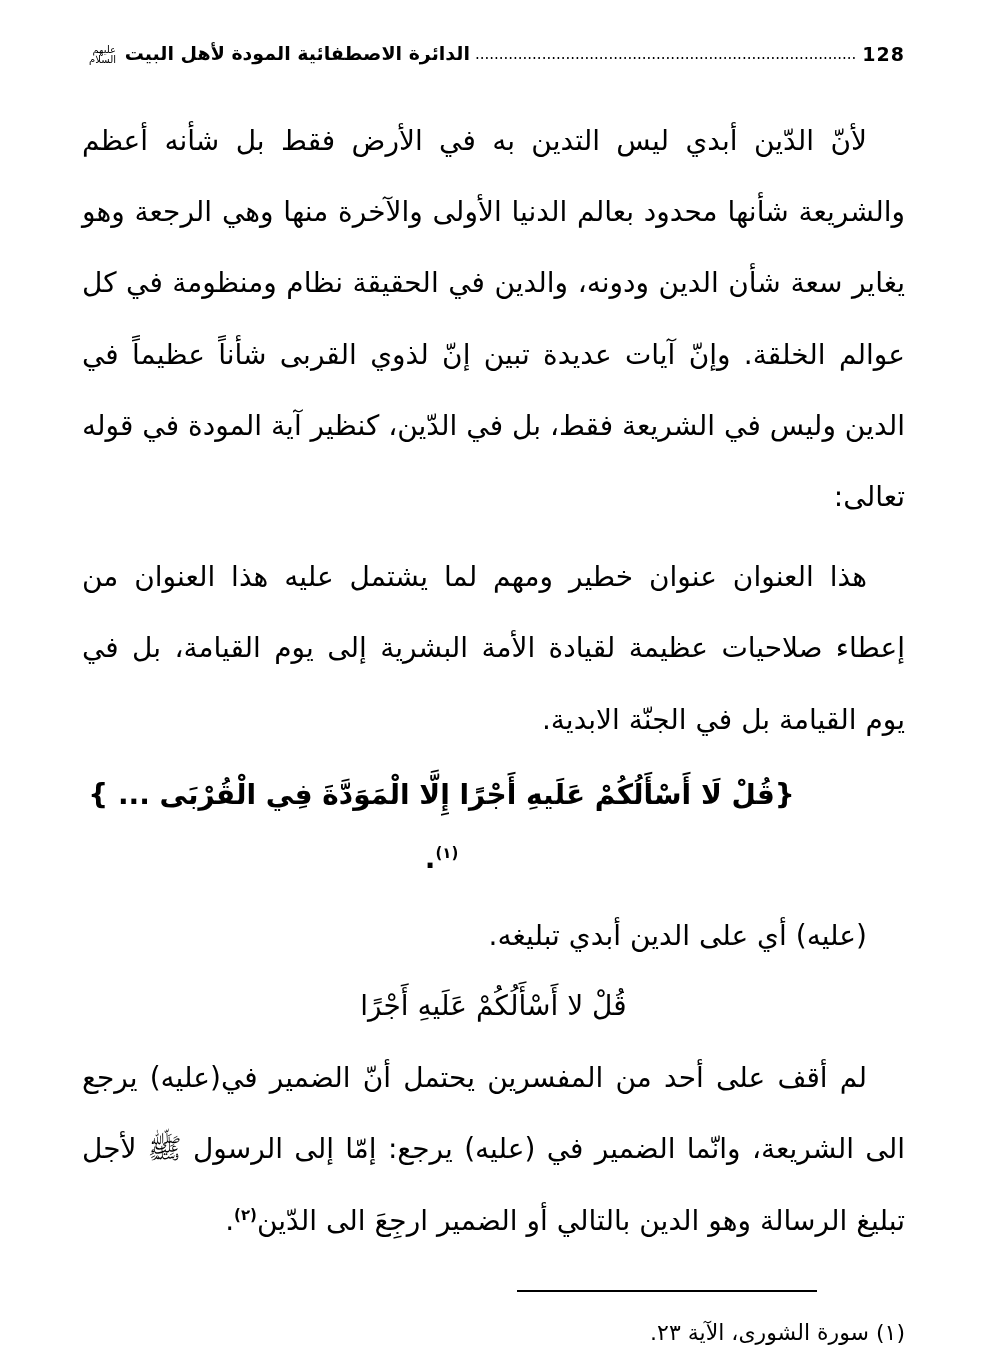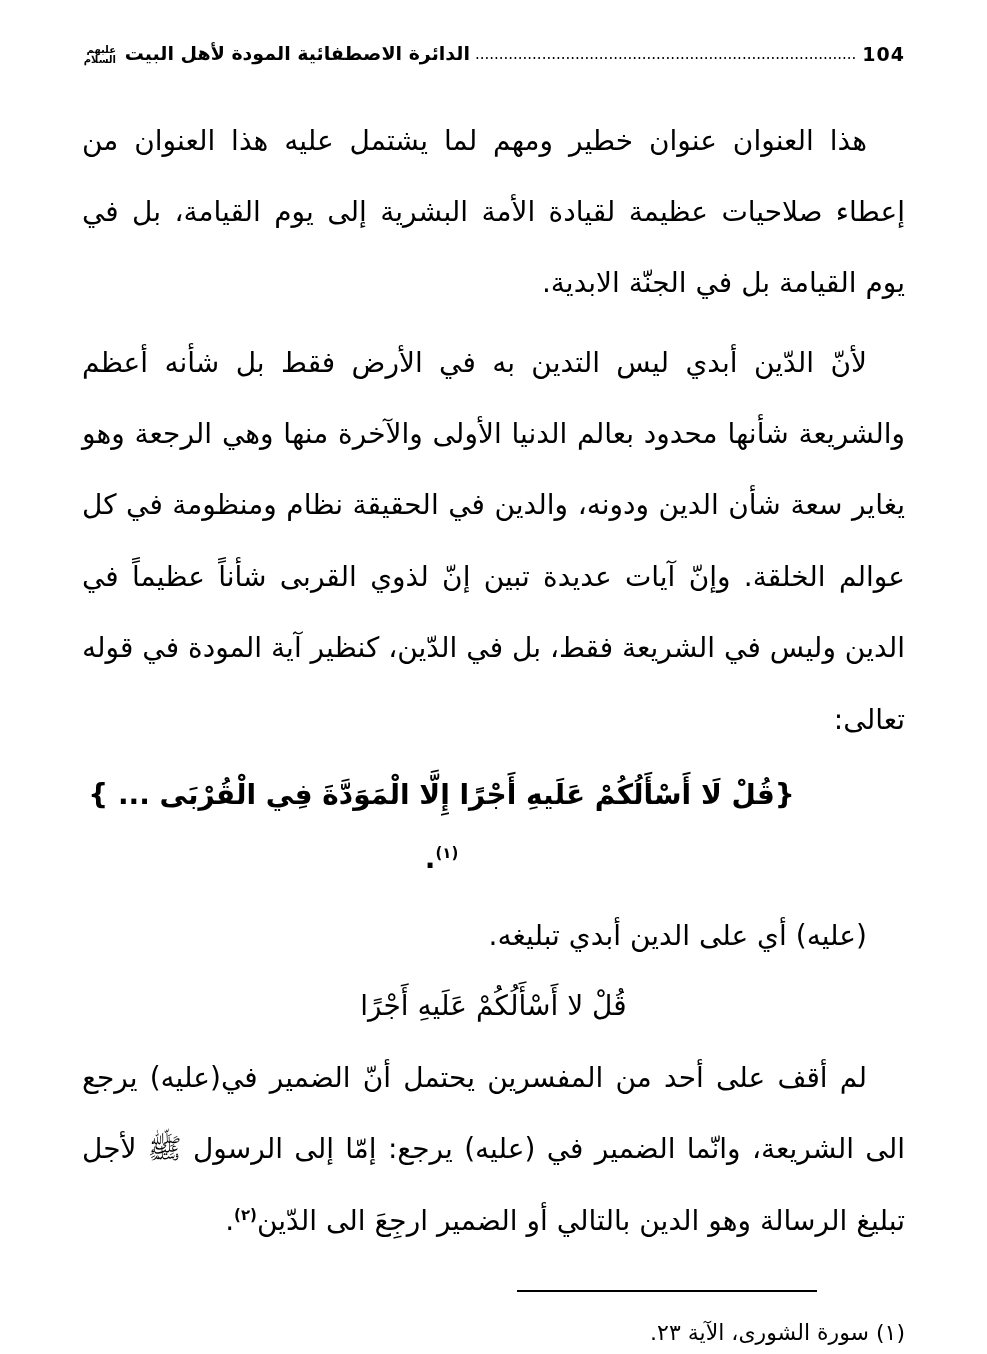--- a/index.html
+++ b/index.html
@@ -37,21 +37,21 @@
     overflow: hidden;
     font-weight: normal;
     font-size: 15px;
     margin: 0 6px;
     position: relative;
     top: -2px;
   }
   .chapter { flex: 0 0 auto; }
   .honorific {
     font-size: 10px;
-    font-weight: bold;
+    font-weight: normal;
     margin-right: 2px;
     display: inline-block;
     max-width: 34px;
     white-space: normal;
     line-height: 1;
     vertical-align: middle;
   }
 
   
   .body-text {
@@ -105,33 +105,33 @@
     line-height: 1.9;
     text-align: right;
   }
 </style>
 </head>
 <body>
 
 <div class="page">
 
   <header class="running-head">
-    <span class="page-num">104</span>
+    <span class="page-num">128</span>
     <span class="leader">........................................................................................................................................................</span>
     <span class="chapter">
       <span>الدائرة الاصطفائية المودة لأهل البيت</span>
       <span class="honorific">عليهم السلام</span>
     </span>
   </header>
 
   <main class="body-text">
 
+    <p class="para indent">لأنّ الدّين أبدي ليس التدين به في الأرض فقط بل شأنه أعظم والشريعة شأنها محدود بعالم الدنيا الأولى والآخرة منها وهي الرجعة وهو يغاير سعة شأن الدين ودونه، والدين في الحقيقة نظام ومنظومة في كل عوالم الخلقة. وإنّ آيات عديدة تبين إنّ لذوي القربى شأناً عظيماً في الدين وليس في الشريعة فقط، بل في الدّين، كنظير آية المودة في قوله تعالى:</p>
+
     <p class="para indent">هذا العنوان عنوان خطير ومهم لما يشتمل عليه هذا العنوان من إعطاء صلاحيات عظيمة لقيادة الأمة البشرية إلى يوم القيامة، بل في يوم القيامة بل في الجنّة الابدية.</p>
-
-    <p class="para indent">لأنّ الدّين أبدي ليس التدين به في الأرض فقط بل شأنه أعظم والشريعة شأنها محدود بعالم الدنيا الأولى والآخرة منها وهي الرجعة وهو يغاير سعة شأن الدين ودونه، والدين في الحقيقة نظام ومنظومة في كل عوالم الخلقة. وإنّ آيات عديدة تبين إنّ لذوي القربى شأناً عظيماً في الدين وليس في الشريعة فقط، بل في الدّين، كنظير آية المودة في قوله تعالى:</p>
 
     <p class="verse"><span>{قُلْ لَا أَسْأَلُكُمْ عَلَيهِ أَجْرًا إِلَّا الْمَوَدَّةَ فِي الْقُرْبَى ... }</span><sup class="fn-marker">(١)</sup><span>.</span></p>
 
     <p class="para gloss">(عليه) أي على الدين أبدي تبليغه.</p>
 
     <h2 class="subheading">قُلْ لا أَسْأَلُكُمْ عَلَيهِ أَجْرًا</h2>
 
     <p class="para indent"><span>لم أقف على أحد من المفسرين يحتمل أنّ الضمير في(عليه) يرجع الى الشريعة، وانّما الضمير في (عليه) يرجع: إمّا إلى الرسول ﷺ لأجل تبليغ الرسالة وهو الدين بالتالي أو الضمير ارجِعَ الى الدّين</span><sup class="fn-marker">(٢)</sup><span>.</span></p>
 
   </main>

